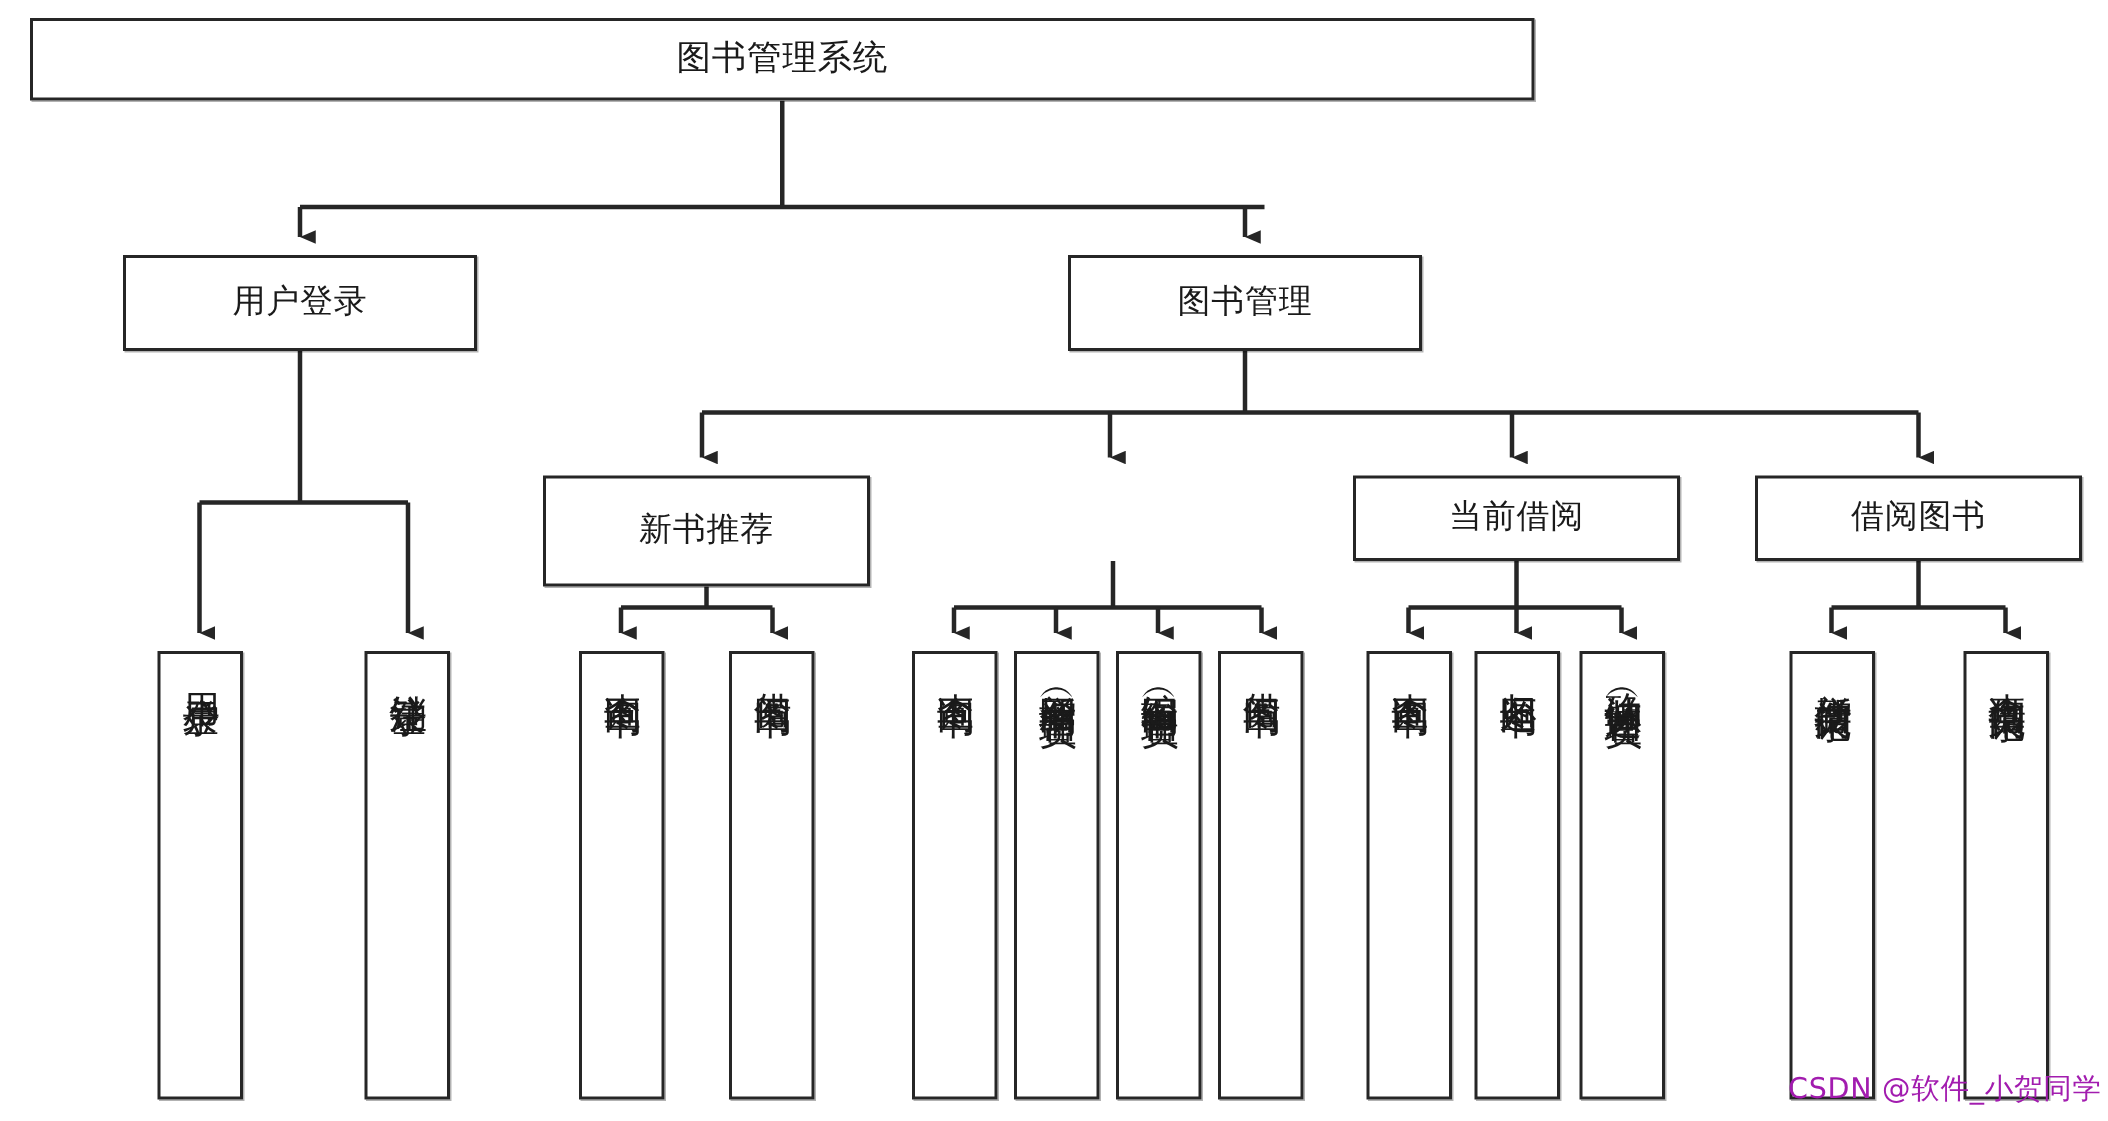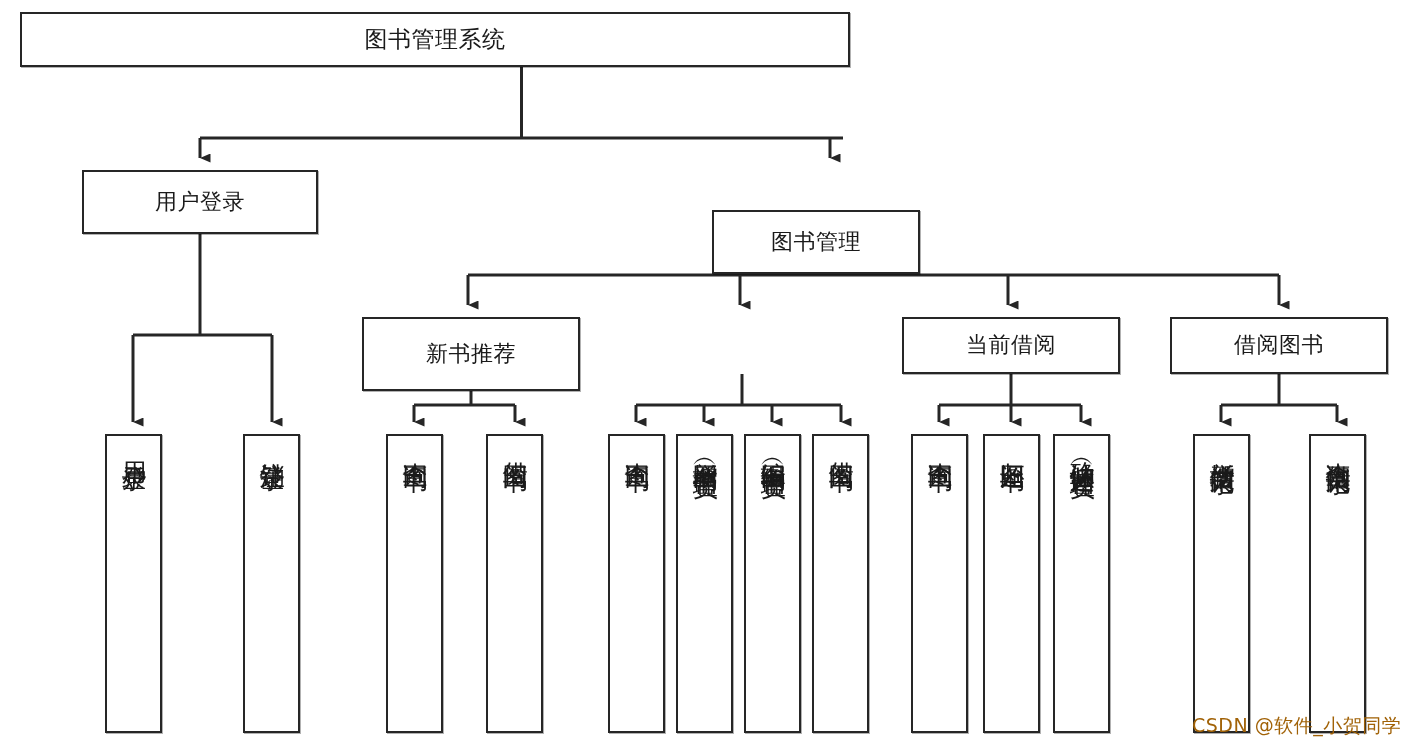--- a/index.html
+++ b/index.html
@@ -59,21 +59,21 @@
   .node.v .label {
     writing-mode: vertical-rl;
     text-orientation: upright;
     font-size: 25px;
     line-height: 1.05;
     letter-spacing: 2px;
     white-space: nowrap;
   }
   .watermark {
     position: absolute;
-    color: #a16207;
+    color: #a21caf;
     font-size: 19px;
     white-space: nowrap;
     letter-spacing: 0.5px;
     pointer-events: none;
   }
 </style>
 </head>
 <body>
 
 <div id="diagram-root">
@@ -121,28 +121,28 @@
       <path d="M1011,405 L1011,422" marker-end="url(#arrowhead)"></path>
       <path d="M1081,405 L1081,422" marker-end="url(#arrowhead)"></path>
 
       <path d="M1279,374 L1279,405"></path>
       <path d="M1221,405 L1337,405"></path>
       <path d="M1221,405 L1221,422" marker-end="url(#arrowhead)"></path>
       <path d="M1337,405 L1337,422" marker-end="url(#arrowhead)"></path>
     </g>
   </svg>
 
-  <div class="node h root" style="left:20px; top:12px; width:830px; height:55px;">
+  <div class="node h root" style="left:20px; top:12px; width:1003px; height:55px;">
     <span class="label">图书管理系统</span>
   </div>
 
   <div class="node h" style="left:82px; top:170px; width:236px; height:64px;">
     <span class="label">用户登录</span>
   </div>
-  <div class="node h" style="left:712px; top:170px; width:208px; height:64px;margin-top:40px;">
+  <div class="node h" style="left:712px; top:170px; width:236px; height:64px;">
     <span class="label">图书管理</span>
   </div>
 
   <div class="node h" style="left:362px; top:317px; width:218px; height:74px;align-items:center;">
     <span class="label">新书推荐</span>
   </div>
   <div class="node h" style="left:902px; top:317px; width:218px; height:57px;">
     <span class="label">当前借阅</span>
   </div>
   <div class="node h" style="left:1170px; top:317px; width:218px; height:57px;">

